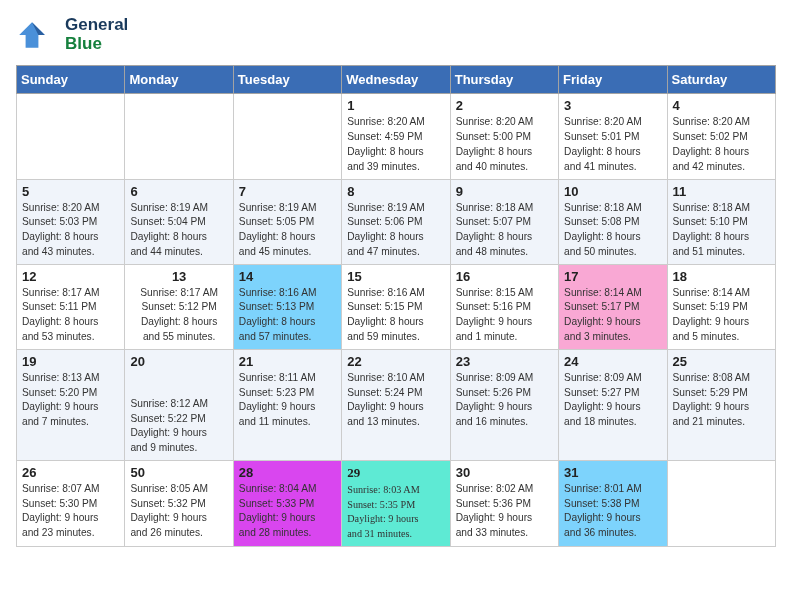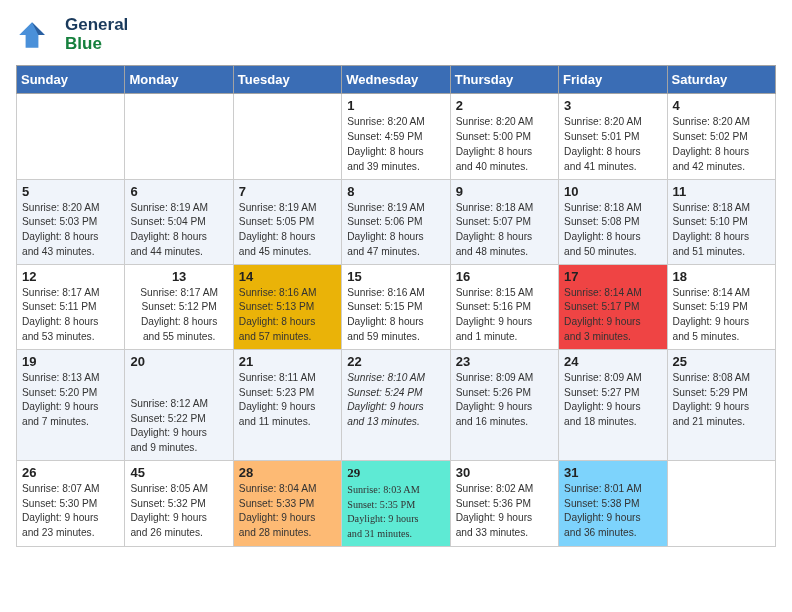--- a/index.html
+++ b/index.html
@@ -208,42 +208,42 @@
 Daylight: 8 hours
 and 53 minutes.</div>
         </td>
         <td style="background: rgb(255, 255, 255); text-align: center;">
           <span class="day-num">13</span>
           <div class="day-info" style="white-space: pre-line;">Sunrise: 8:17 AM
 Sunset: 5:12 PM
 Daylight: 8 hours
 and 55 minutes.</div>
         </td>
-        <td style="background: #eab308;">
+        <td style="background: #7dd3fc;">
           <span class="day-num">14</span>
           <div class="day-info" style="white-space: pre-line;">Sunrise: 8:16 AM
 Sunset: 5:13 PM
 Daylight: 8 hours
 and 57 minutes.</div>
         </td>
         <td style="background: rgb(255, 255, 255);">
           <span class="day-num">15</span>
           <div class="day-info" style="white-space: pre-line;">Sunrise: 8:16 AM
 Sunset: 5:15 PM
 Daylight: 8 hours
 and 59 minutes.</div>
         </td>
         <td style="background: rgb(255, 255, 255);">
           <span class="day-num">16</span>
           <div class="day-info" style="white-space: pre-line;">Sunrise: 8:15 AM
 Sunset: 5:16 PM
 Daylight: 9 hours
 and 1 minute.</div>
         </td>
-        <td style="background: #ef4444;">
+        <td style="background: #f9a8d4;">
           <span class="day-num">17</span>
           <div class="day-info" style="white-space: pre-line;">Sunrise: 8:14 AM
 Sunset: 5:17 PM
 Daylight: 9 hours
 and 3 minutes.</div>
         </td>
         <td style="background: rgb(255, 255, 255);">
           <span class="day-num">18</span>
           <div class="day-info" style="white-space: pre-line;">Sunrise: 8:14 AM
 Sunset: 5:19 PM
@@ -268,21 +268,21 @@
         </td>
         <td style="background: rgb(240, 244, 250);">
           <span class="day-num">21</span>
           <div class="day-info" style="white-space: pre-line;">Sunrise: 8:11 AM
 Sunset: 5:23 PM
 Daylight: 9 hours
 and 11 minutes.</div>
         </td>
         <td style="background: rgb(240, 244, 250);">
           <span class="day-num">22</span>
-          <div class="day-info" style="white-space: pre-line; font-style: italic;">Sunrise: 8:10 AM
+          <div class="day-info" style="white-space: pre-line;">Sunrise: 8:10 AM
 Sunset: 5:24 PM
 Daylight: 9 hours
 and 13 minutes.</div>
         </td>
         <td style="background: rgb(240, 244, 250);">
           <span class="day-num">23</span>
           <div class="day-info" style="white-space: pre-line;">Sunrise: 8:09 AM
 Sunset: 5:26 PM
 Daylight: 9 hours
 and 16 minutes.</div>
@@ -304,27 +304,27 @@
       </tr>
       <tr>
         <td style="background: rgb(255, 255, 255);">
           <span class="day-num">26</span>
           <div class="day-info" style="white-space: pre-line;">Sunrise: 8:07 AM
 Sunset: 5:30 PM
 Daylight: 9 hours
 and 23 minutes.</div>
         </td>
         <td style="background: rgb(255, 255, 255);">
-          <span class="day-num">45</span>
+          <span class="day-num">50</span>
           <div class="day-info" style="white-space: pre-line;">Sunrise: 8:05 AM
 Sunset: 5:32 PM
 Daylight: 9 hours
 and 26 minutes.</div>
         </td>
-        <td style="background: #fdba74;">
+        <td style="background: #d946ef;">
           <span class="day-num">28</span>
           <div class="day-info" style="white-space: pre-line;">Sunrise: 8:04 AM
 Sunset: 5:33 PM
 Daylight: 9 hours
 and 28 minutes.</div>
         </td>
         <td style="background: #5eead4; font-family: Liberation Serif, serif;">
           <span class="day-num">29</span>
           <div class="day-info" style="white-space: pre-line;">Sunrise: 8:03 AM
 Sunset: 5:35 PM

